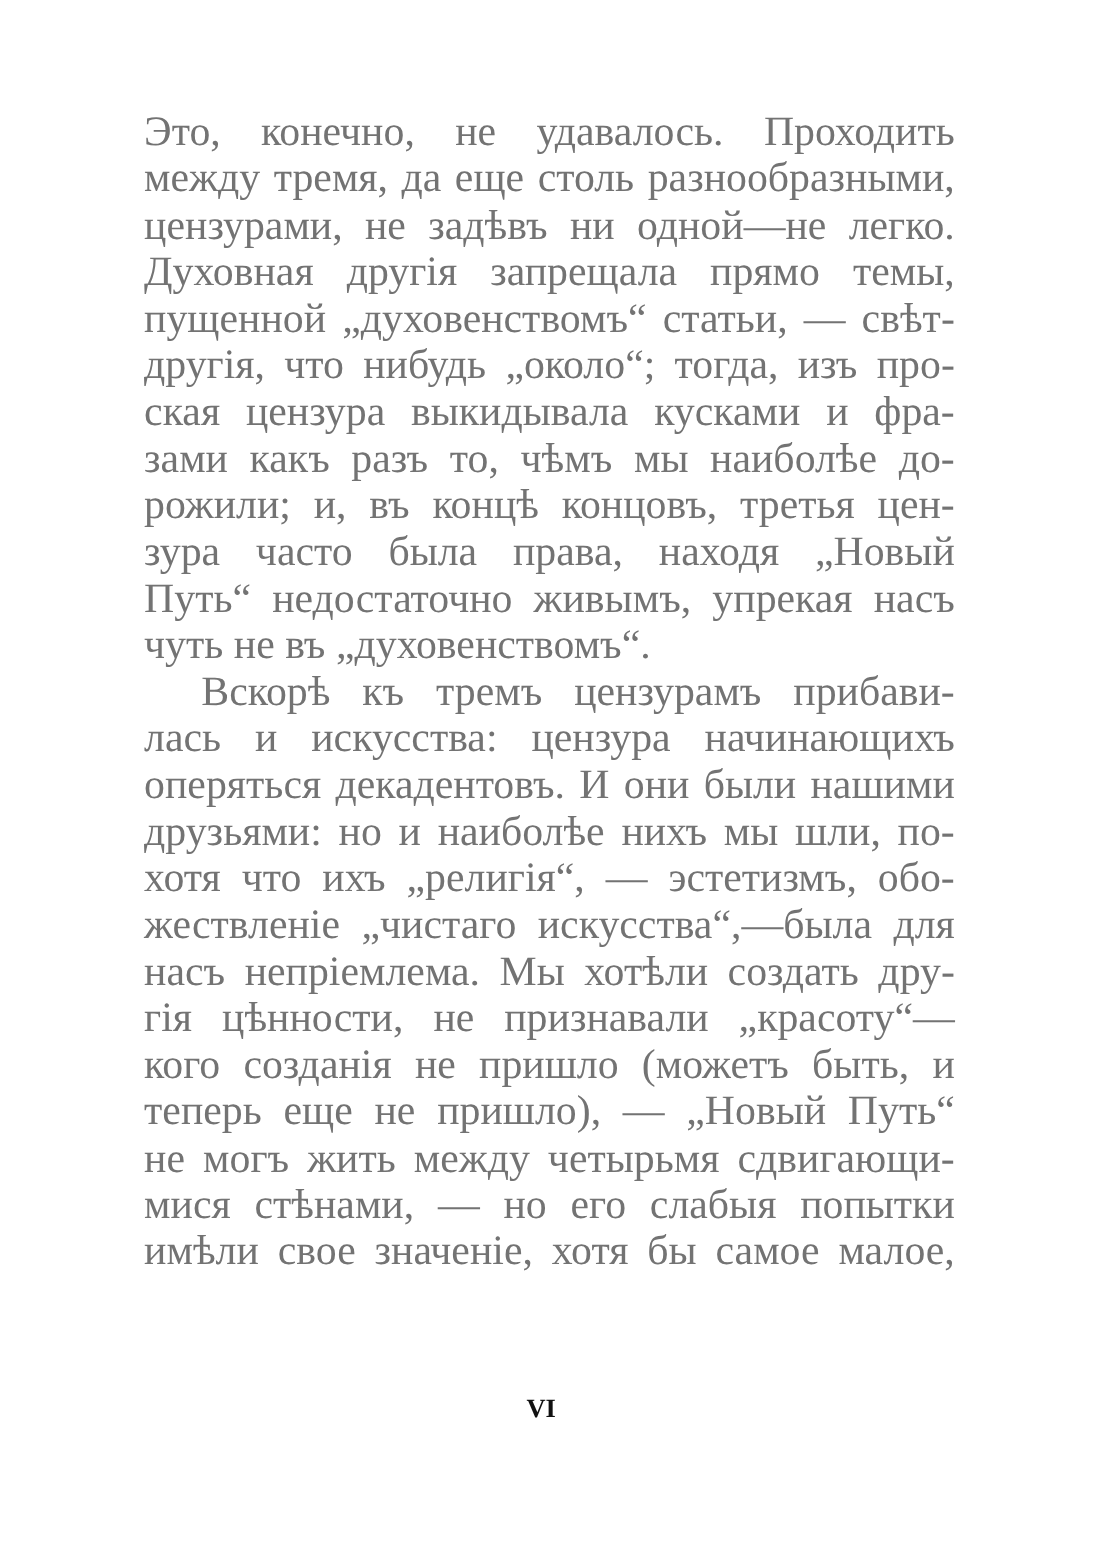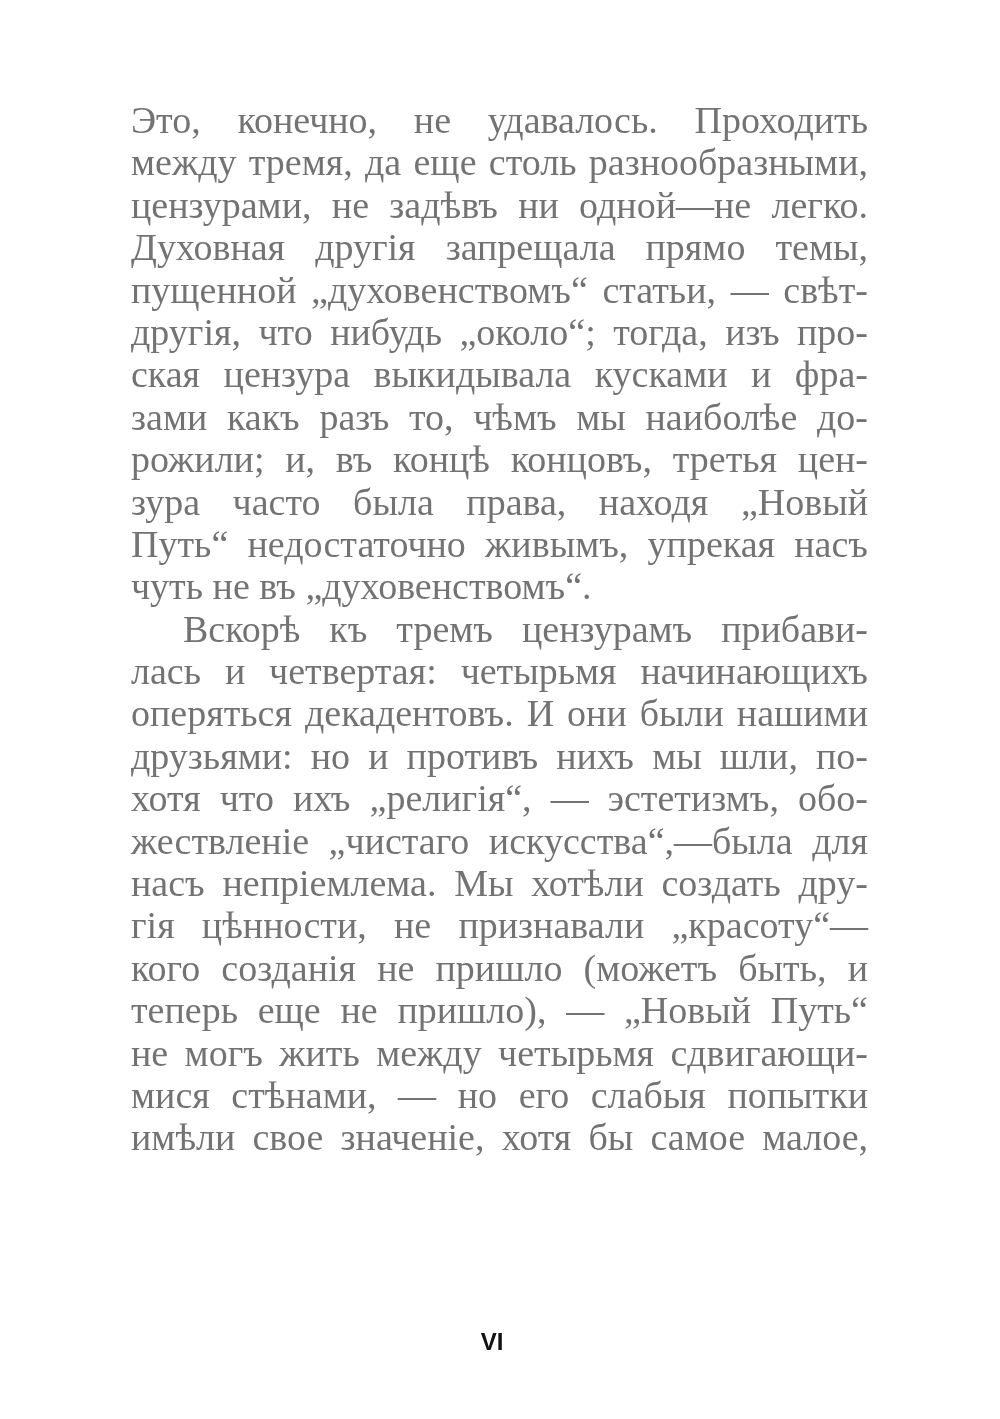--- a/index.html
+++ b/index.html
@@ -17,23 +17,23 @@
     font-size: 38px;
     white-space: nowrap;
     text-align: justify;
     text-align-last: justify;
     letter-spacing: 0px;
     font-stretch: condensed;
   }
   .line.last { text-align-last: left; }
   .line.indent { padding-left: 52px; }
   .folio {
-    position: absolute; left: 0; width: 984px; top: 1328px;
+    position: absolute; left: 0; width: 984px; top: 1268px;
     text-align: center;
-    font-family: Liberation Sans, sans-serif;
+    font-family: Liberation Serif, serif;
     font-size: 24px; font-weight: bold; color: #111111;
   }
 </style>
 </head>
 <body>
 
 <div class="page">
   <div>
     <span class="line">Это, конечно, не удавалось. Проходить</span>
     <span class="line">между тремя, да еще столь разнообразными,</span>
@@ -43,23 +43,23 @@
     <span class="line">другія, что нибудь „около“; тогда, изъ про-</span>
     <span class="line">ская цензура выкидывала кусками и фра-</span>
     <span class="line">зами какъ разъ то, чѣмъ мы наиболѣе до-</span>
     <span class="line">рожили; и, въ концѣ концовъ, третья цен-</span>
     <span class="line">зура часто была права, находя „Новый</span>
     <span class="line">Путь“ недостаточно живымъ, упрекая насъ</span>
     <span class="line last">чуть не въ „духовенствомъ“.</span>
   </div>
   <div>
     <span class="line indent">Вскорѣ къ тремъ цензурамъ прибави-</span>
-    <span class="line">лась и четвертая: четырьмя начинающихъ</span>
+    <span class="line">лась и искусства: цензура начинающихъ</span>
     <span class="line">оперяться декадентовъ. И они были нашими</span>
-    <span class="line">друзьями: но и противъ нихъ мы шли, по-</span>
+    <span class="line">друзьями: но и наиболѣе нихъ мы шли, по-</span>
     <span class="line">хотя что ихъ „религія“, — эстетизмъ, обо-</span>
     <span class="line">жествленіе „чистаго искусства“,—была для</span>
     <span class="line">насъ непріемлема. Мы хотѣли создать дру-</span>
     <span class="line">гія цѣнности, не признавали „красоту“—</span>
     <span class="line">кого созданія не пришло (можетъ быть, и</span>
     <span class="line">теперь еще не пришло), — „Новый Путь“</span>
     <span class="line">не могъ жить между четырьмя сдвигающи-</span>
     <span class="line">мися стѣнами, — но его слабыя попытки</span>
     <span class="line">имѣли свое значеніе, хотя бы самое малое,</span>
   </div>

